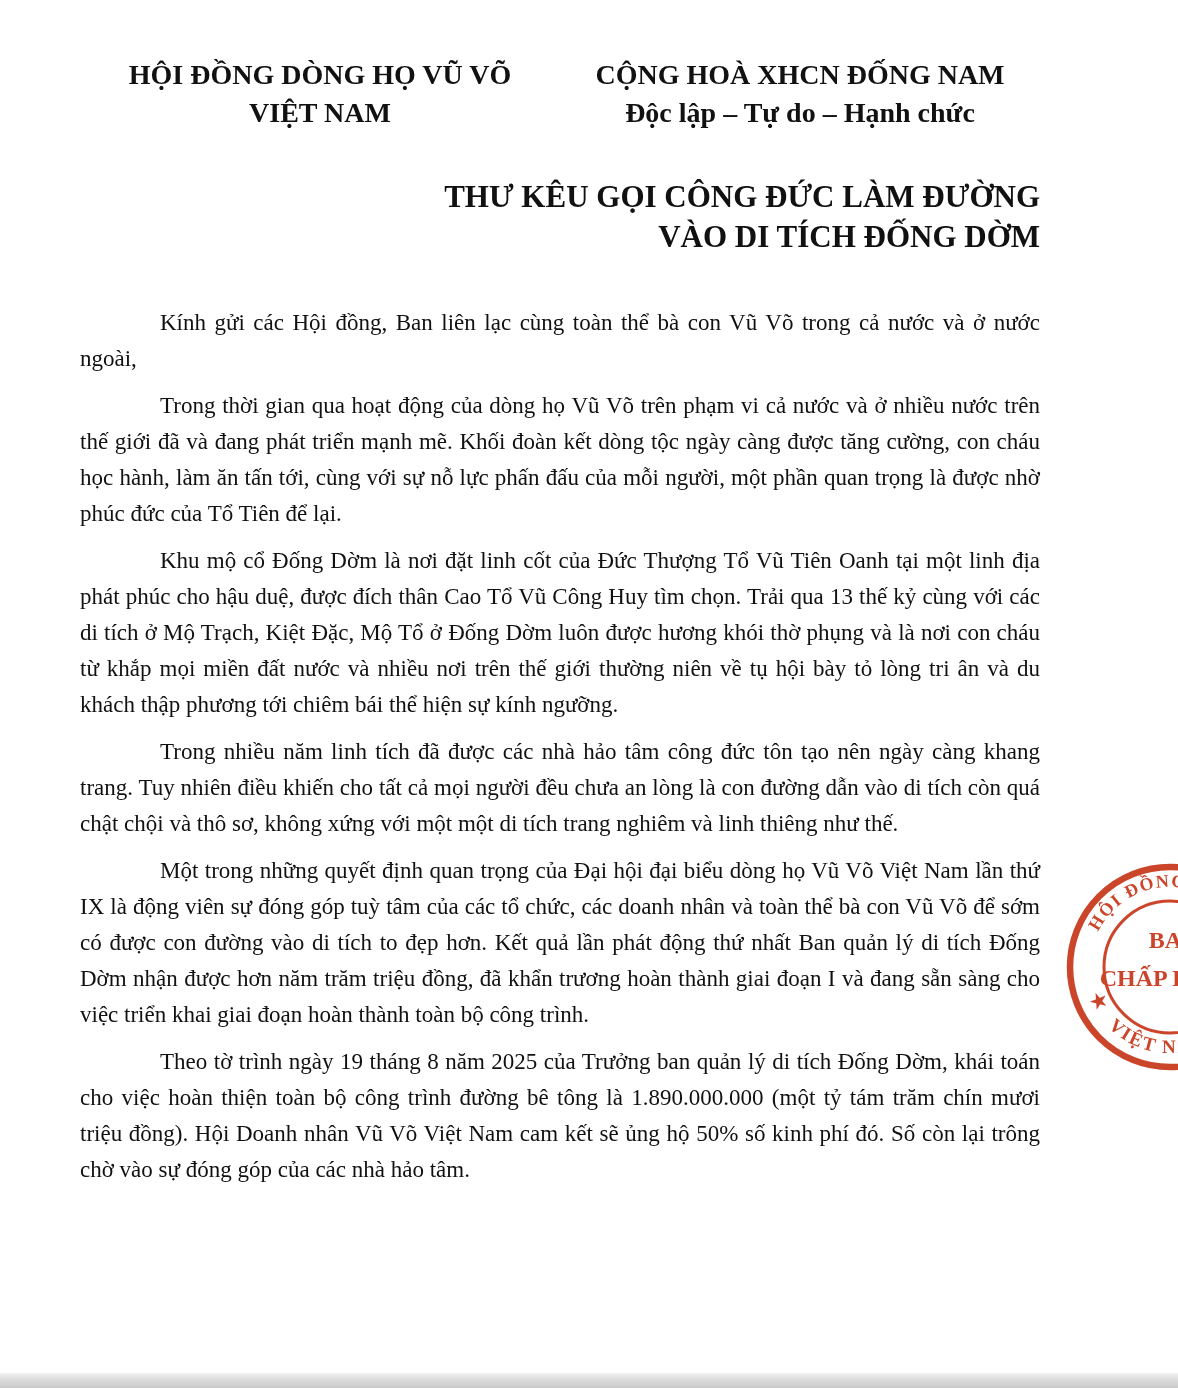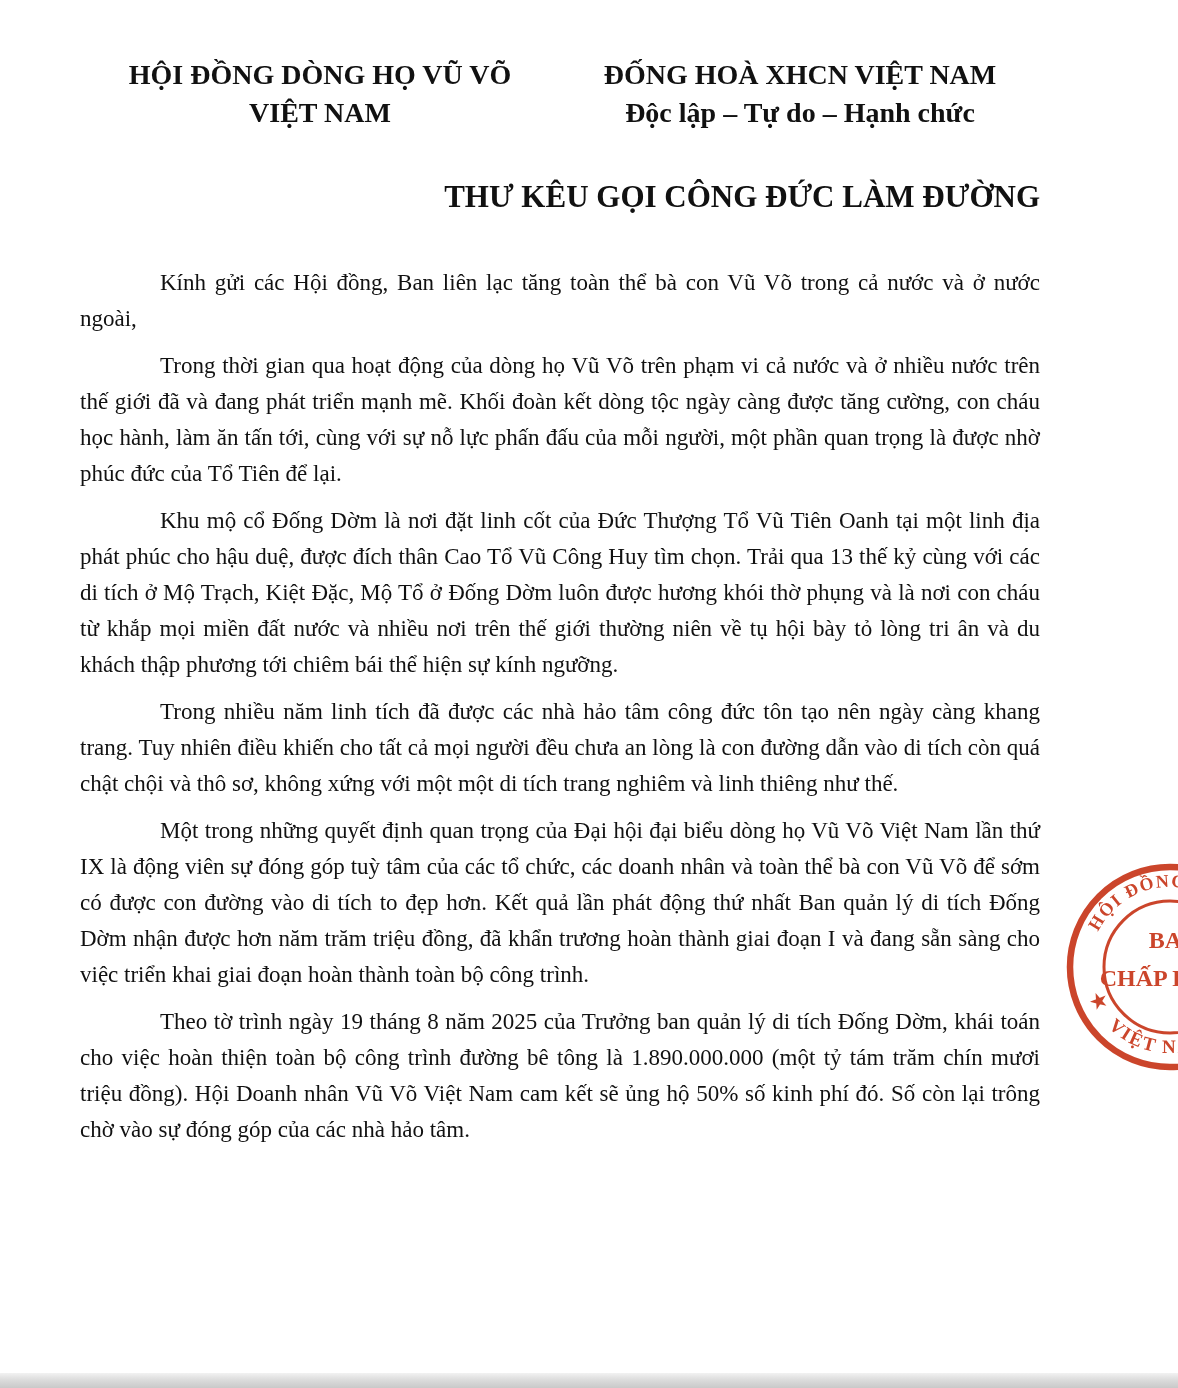--- a/index.html
+++ b/index.html
@@ -82,31 +82,32 @@
 <div class="page">
 
   <div class="content">
 
     <div class="letterhead">
       <div class="col">
         <div class="lh-line1">HỘI ĐỒNG DÒNG HỌ VŨ VÕ</div>
         <div class="lh-line2">VIỆT NAM</div>
       </div>
       <div class="col">
-        <div class="lh-line1">ĐỐNG HOÀ XHCN VIỆT NAM</div>
+        <div class="lh-line1">CỘNG HOÀ XHCN ĐỐNG NAM</div>
         <div class="lh-line2">Độc lập – Tự do – Hạnh chức</div>
       </div>
     </div>
 
     <div class="doc-title">
       <div>THƯ KÊU GỌI CÔNG ĐỨC LÀM ĐƯỜNG</div>
+      <div>VÀO DI TÍCH ĐỐNG DỜM</div>
     </div>
 
     <div class="doc-body">
-      <p>Kính gửi các Hội đồng, Ban liên lạc tăng toàn thể bà con Vũ Võ trong cả nước và ở nước ngoài,</p>
+      <p>Kính gửi các Hội đồng, Ban liên lạc cùng toàn thể bà con Vũ Võ trong cả nước và ở nước ngoài,</p>
       <p>Trong thời gian qua hoạt động của dòng họ Vũ Võ trên phạm vi cả nước và ở nhiều nước trên thế giới đã và đang phát triển mạnh mẽ. Khối đoàn kết dòng tộc ngày càng được tăng cường, con cháu học hành, làm ăn tấn tới, cùng với sự nỗ lực phấn đấu của mỗi người, một phần quan trọng là được nhờ phúc đức của Tổ Tiên để lại.</p>
       <p>Khu mộ cổ Đống Dờm là nơi đặt linh cốt của Đức Thượng Tổ Vũ Tiên Oanh tại một linh địa phát phúc cho hậu duệ, được đích thân Cao Tổ Vũ Công Huy tìm chọn. Trải qua 13 thế kỷ cùng với các di tích ở Mộ Trạch, Kiệt Đặc, Mộ Tổ ở Đống Dờm luôn được hương khói thờ phụng và là nơi con cháu từ khắp mọi miền đất nước và nhiều nơi trên thế giới thường niên về tụ hội bày tỏ lòng tri ân và du khách thập phương tới chiêm bái thể hiện sự kính ngưỡng.</p>
       <p>Trong nhiều năm linh tích đã được các nhà hảo tâm công đức tôn tạo nên ngày càng khang trang. Tuy nhiên điều khiến cho tất cả mọi người đều chưa an lòng là con đường dẫn vào di tích còn quá chật chội và thô sơ, không xứng với một một di tích trang nghiêm và linh thiêng như thế.</p>
       <p>Một trong những quyết định quan trọng của Đại hội đại biểu dòng họ Vũ Võ Việt Nam lần thứ IX là động viên sự đóng góp tuỳ tâm của các tổ chức, các doanh nhân và toàn thể bà con Vũ Võ để sớm có được con đường vào di tích to đẹp hơn. Kết quả lần phát động thứ nhất Ban quản lý di tích Đống Dờm nhận được hơn năm trăm triệu đồng, đã khẩn trương hoàn thành giai đoạn I và đang sẵn sàng cho việc triển khai giai đoạn hoàn thành toàn bộ công trình.</p>
       <p>Theo tờ trình ngày 19 tháng 8 năm 2025 của Trưởng ban quản lý di tích Đống Dờm, khái toán cho việc hoàn thiện toàn bộ công trình đường bê tông là 1.890.000.000 (một tỷ tám trăm chín mươi triệu đồng). Hội Doanh nhân Vũ Võ Việt Nam cam kết sẽ ủng hộ 50% số kinh phí đó. Số còn lại trông chờ vào sự đóng góp của các nhà hảo tâm.</p>
     </div>
 
   </div>
 
   <div class="stamp-wrap">

